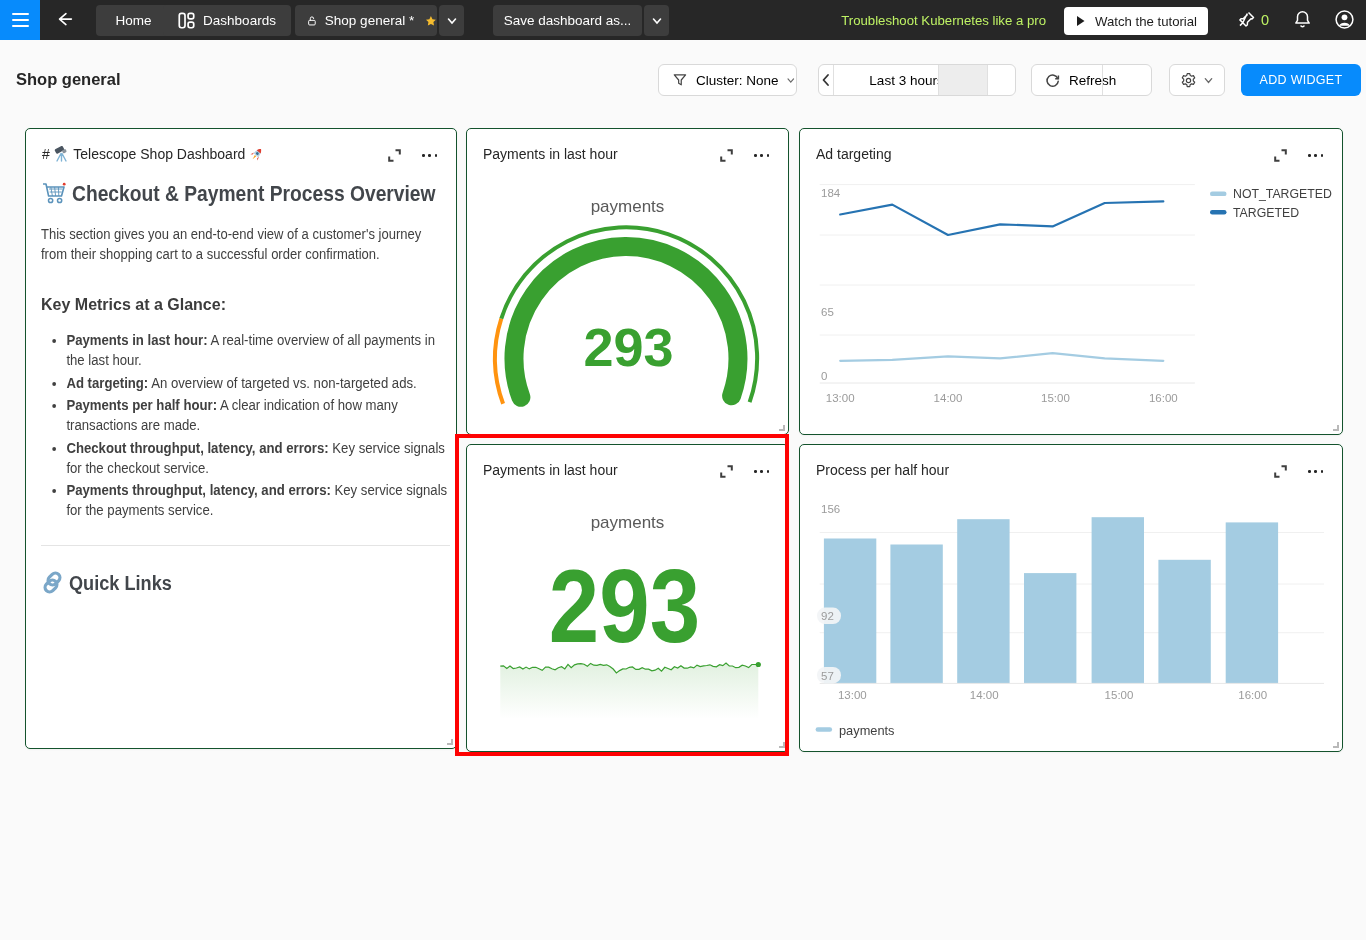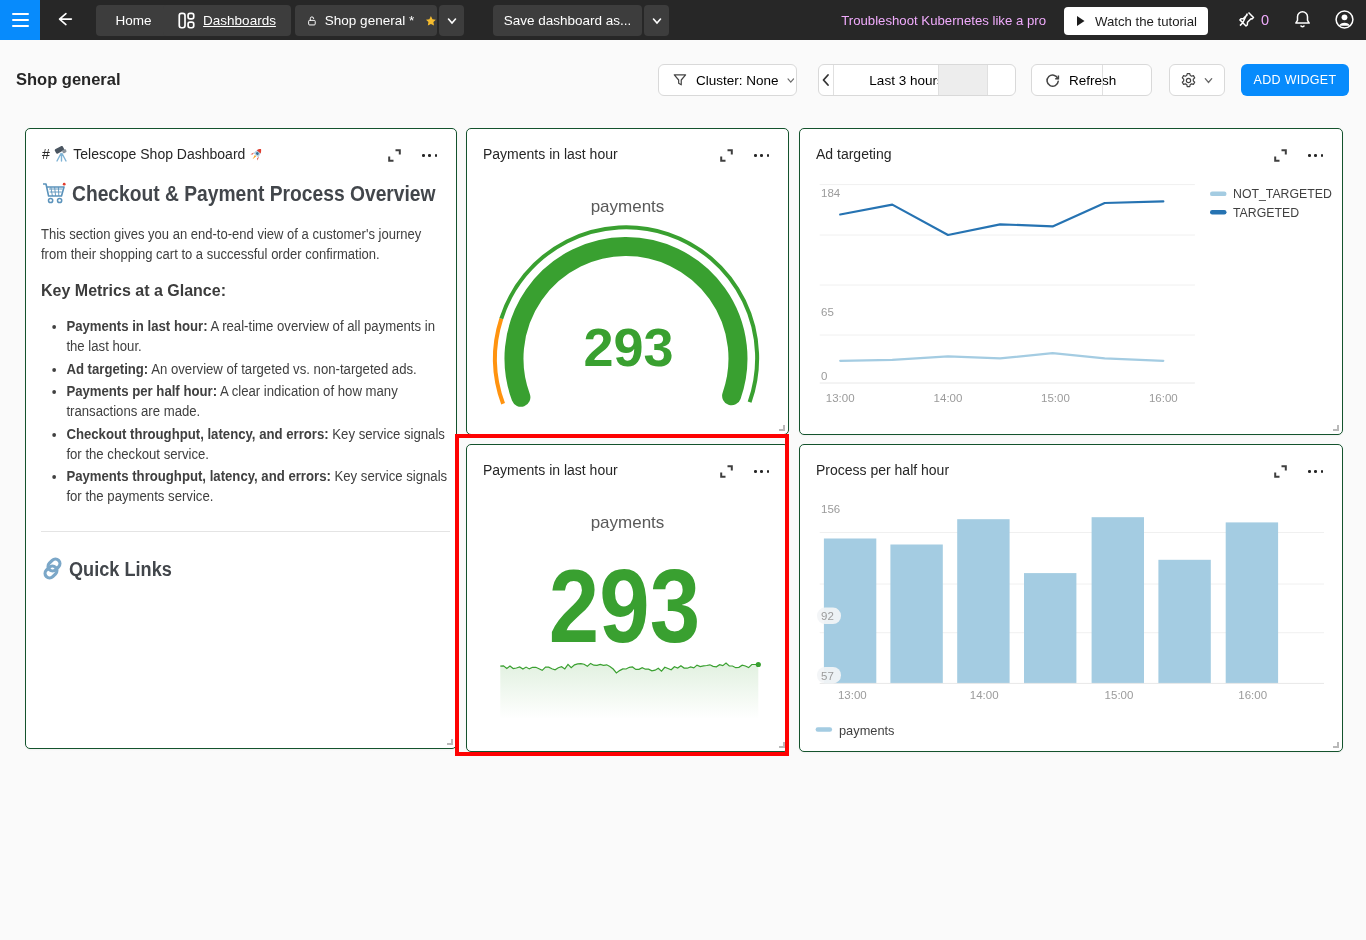--- a/index.html
+++ b/index.html
@@ -4,41 +4,41 @@
 <style>
 * { margin:0; padding:0; box-sizing:border-box; }
 html,body { width:1366px; height:940px; overflow:hidden; }
 body { font-family:"Liberation Sans", sans-serif; background:#fafafa; position:relative; }
 
 .nav { position:absolute; left:0; top:0; width:1366px; height:40px; background:#272727; }
 .burger { position:absolute; left:0; top:0; width:40px; height:40px; background:#078bfc; }
 .burger span { position:absolute; left:12px; width:17px; height:2.4px; background:#fff; border-radius:1px; }
 .back { position:absolute; left:55px; top:9px; width:20px; height:22px; color:#fff; }
 .tab { position:absolute; top:5px; height:31px; background:#3d3d3d; border-radius:4px; color:#fff; font-size:13.5px; display:flex; align-items:center; justify-content:center; white-space:nowrap; }
-.navtxt { position:absolute; color:#f0abfc; font-size:14.5px; }
+.navtxt { position:absolute; color:#bef264; font-size:14.5px; }
 .wtt { position:absolute; left:1064px; top:7px; width:144px; height:28px; background:#fff; border-radius:4px; color:#1c1c1c; font-size:13.2px; display:flex; align-items:center; justify-content:center; }
 .navicon { position:absolute; top:10px; }
 
 .pagetitle { position:absolute; left:16px; top:70px; font-size:16.5px; font-weight:bold; color:#262626; }
 .btn { position:absolute; top:64px; height:32px; background:#fff; border:1px solid #d9d9d9; border-radius:6px; font-size:13.5px; color:#000000; display:flex; align-items:center; white-space:nowrap; }
-.addw { position:absolute; left:1241px; top:64px; width:108px; height:32px; background:#078bfc; border-radius:6px; color:#fff; font-size:12.5px; letter-spacing:.3px; display:flex; align-items:center; justify-content:center; }
+.addw { position:absolute; left:1241px; top:64px; width:120px; height:32px; background:#078bfc; border-radius:6px; color:#fff; font-size:12.5px; letter-spacing:.3px; display:flex; align-items:center; justify-content:center; }
 .seg { border-left:1px solid #e0e0e0; height:100%; display:flex; align-items:center; justify-content:center;padding-left:48px; }
 
 .card { position:absolute; background:#fff; border:1px solid #14532d; border-radius:5px; box-shadow:0 1px 2px rgba(0,0,0,.04); }
 .ctitle { position:absolute; left:16px; top:17px; font-size:14px; color:#262626; }
 .cicons { position:absolute; top:20px; right:18px; width:50px; height:14px; }
 .dots { position:absolute; right:0; top:5px; width:16px; height:3px; }
 .dots i { position:absolute; top:0; width:2.6px; height:2.6px; border-radius:50%; background:#262626; }
 .rs { position:absolute; right:3px; bottom:3px; width:6px; height:6px; border-right:2px solid #b9b9b9; border-bottom:2px solid #b9b9b9; }
 
 .md { position:absolute; left:15px; right:6px; top:44px; color:#404040; font-size:14px; line-height:20px; }
 .md h2 { font-size:22.5px; color:#42464b; margin:8px 0 0 0; line-height:26px; white-space:nowrap; }
 .md h2 .sx { display:inline-block; transform:scaleX(.855); transform-origin:0 70%; }
 .md p.lead { margin-top:17px; transform:scaleX(.93); transform-origin:0 0; white-space:nowrap; }
-.md h4 { font-size:16px; color:#3c3c3c; margin-top:16px; line-height:22px; }
+.md h4 { font-size:16px; color:#3c3c3c; margin-top:30px; line-height:22px; }
 .md ul { margin-top:14px; padding-left:27px; transform:scaleX(.94); transform-origin:0 0; }
 .md ul li { margin-bottom:2.5px; white-space:nowrap; }
 .md hr { border:none; border-top:1px solid #e4e4e4; margin:25px 0 0 0; }
 .md h3 { font-size:19.5px; color:#42464b; margin-top:24px; line-height:26px; white-space:nowrap; }
 .md h3 .sx { display:inline-block; transform:scaleX(.93); transform-origin:0 70%; }
 .md ul.links { margin-top:20px; transform:none; }
 .md ul.links li { margin-bottom:2.5px; }
 .md ul.links .sx { display:inline-block; transform:scaleX(.91); transform-origin:0 50%; }
 .md a { color:#0f7cf0; text-decoration:none; }
 .md a.doc { color:#333; text-decoration:underline; }
@@ -50,21 +50,21 @@
 <div class="nav">
   <div class="burger">
       <span style="top:13px"></span>
       <span style="top:19px"></span>
       <span style="top:25px"></span>
     </div>
   <svg class="back" viewBox="0 0 22 24">
       <path d="M12 5 L5 11 L12 17 M5 11 L18 11" stroke="#fff" stroke-width="1.8" fill="none" stroke-linecap="round" stroke-linejoin="round"></path>
     </svg>
   <div class="tab" style="left:96px; width:75px;">Home</div>
-  <div class="tab" style="left:163px; width:128px;text-decoration:underline;">
+  <div class="tab" style="left:163px; width:128px;">
     <svg width="17" height="17" viewBox="0 0 16 16" style="margin-right:8px">
         <rect x="1.2" y="1.2" width="5.4" height="13.6" rx="2" fill="none" stroke="#fff" stroke-width="1.6"></rect>
         <rect x="9.5" y="1.2" width="5.3" height="5.3" rx="1.8" fill="none" stroke="#fff" stroke-width="1.6"></rect>
         <rect x="9.5" y="9.5" width="5.3" height="5.3" rx="1.8" fill="none" stroke="#fff" stroke-width="1.6"></rect>
       </svg>
     Dashboards</div>
   <div class="tab" style="left:295px; width:142px; justify-content:flex-start; padding-left:12px;">
     <svg width="15" height="16" viewBox="0 0 15 16" style="margin-right:8px">
         <rect x="2.5" y="7" width="10" height="7" rx="1.5" fill="none" stroke="#fff" stroke-width="1.5"></rect>
         <path d="M5 7 V4.5 A2.6 2.6 0 0 1 10.2 4.2" fill="none" stroke="#fff" stroke-width="1.5" stroke-linecap="round"></path>

